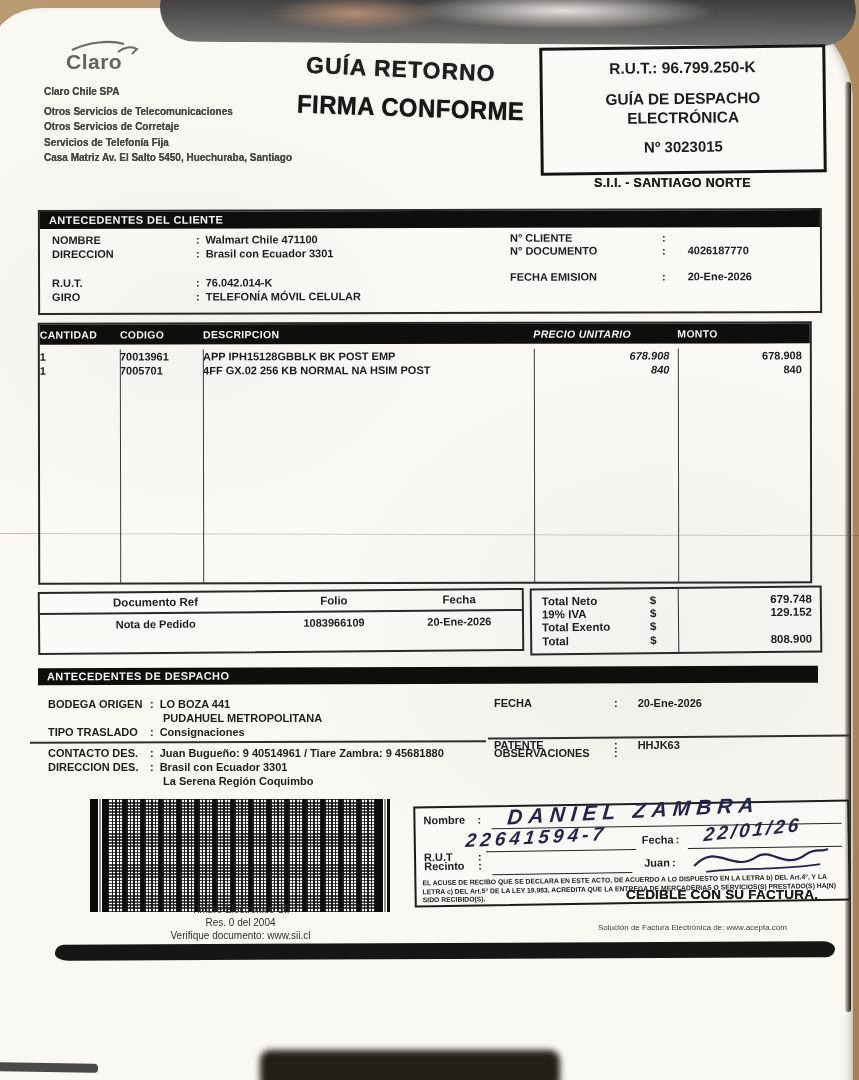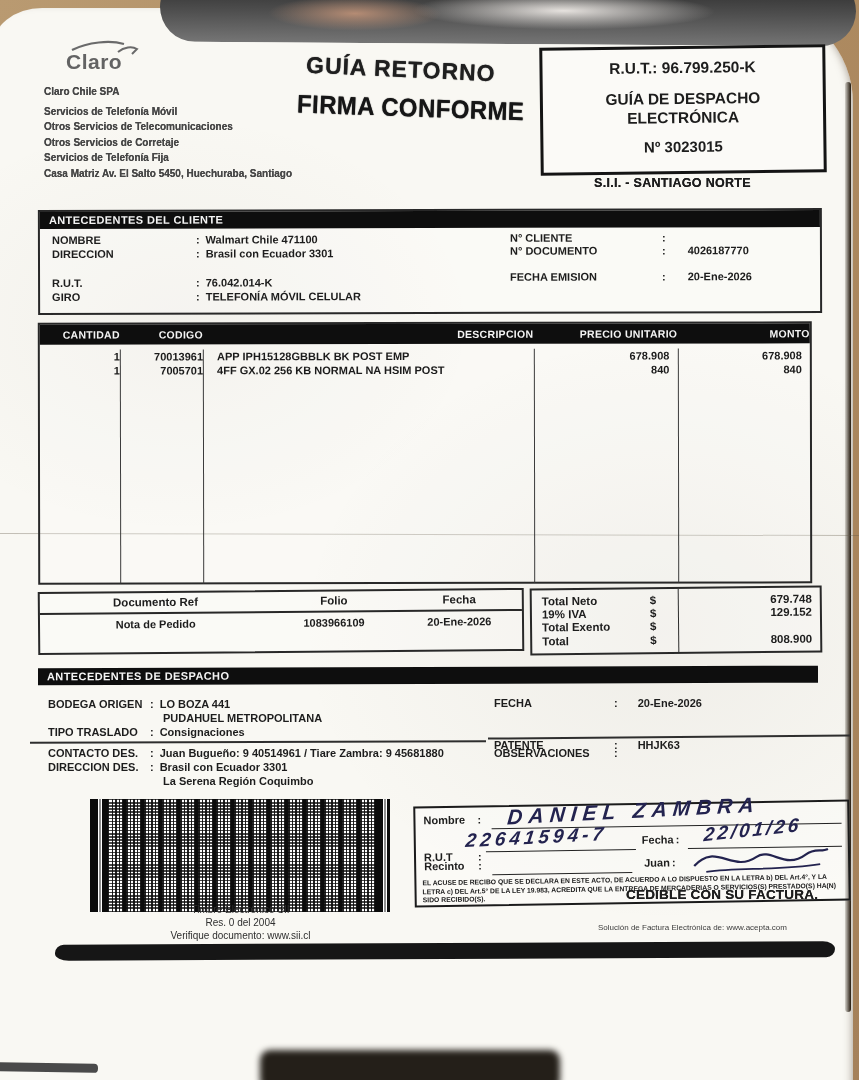--- a/index.html
+++ b/index.html
@@ -43,27 +43,27 @@
   .sii{position:absolute;left:594px;top:176px;font-size:12.5px;font-weight:700;letter-spacing:.3px;}
   
   .secbar{height:17px;background:#0e0e0e;color:#f4f4f4;font-size:11px;font-weight:700;letter-spacing:.4px;line-height:17px;padding-left:9px;}
   .cbox{position:absolute;left:38px;top:209px;width:780px;height:101px;border:2px solid #282828;transform:rotate(-.15deg);background:rgba(255,255,255,.25);}
   .fld{position:absolute;display:flex;font-size:11px;font-weight:700;color:#1d1d1d;white-space:nowrap;}
   .lb{display:inline-block;}
   .colon{padding:0 6px 0 2px;}
   
   .itable{position:absolute;left:38px;top:322px;width:770px;height:258px;border:2px solid #282828;transform:rotate(-.1deg);background:rgba(255,255,255,.2);}
   .ithead{display:flex;height:20px;background:#0e0e0e;color:#f4f4f4;font-size:10.5px;font-weight:700;letter-spacing:.3px;line-height:20px;}
-  .c1{width:10.4%;} .c2{width:10.8%;} .c3{width:42.9%;} .c4{width:18.7%;} .c5{width:17.2%;}
-  .tc{text-align:right;} .trr{text-align:right;padding-right:8px;box-sizing:border-box;}
+  .c1{width:10.4%;} .c2{width:10.8%;} .c3{width:42.9%;} .c4{width:18.7%;font-style:italic;} .c5{width:17.2%;}
+  .tc{text-align:left;} .trr{text-align:right;padding-right:8px;box-sizing:border-box;}
   .itbody{position:relative;height:234px;}
   .vline{position:absolute;top:0;bottom:0;width:1px;background:#3c3c3c;}
   .itrow{display:flex;font-size:11px;font-weight:600;color:#1b1b1b;line-height:14px;}
   .itrow:first-of-type{margin-top:5px;}
-  .c3l{padding-left:14px;box-sizing:border-box;}
+  .c3l{padding-left:0;box-sizing:border-box;}
   
   .refbox{position:absolute;left:38px;top:590px;width:482px;height:59px;border:2px solid #282828;transform:rotate(-.5deg);background:rgba(255,255,255,.25);}
   .refhead{display:flex;height:19px;border-bottom:2px solid #282828;font-size:11.5px;font-weight:700;line-height:19px;}
   .refrow{display:flex;font-size:11px;font-weight:600;margin-top:4px;}
   .rc1{width:48%;text-align:center;} .rc2{width:26%;text-align:center;} .rc3{width:26%;text-align:center;}
   .totbox{position:absolute;left:530px;top:587px;width:288px;height:63px;border:2px solid #282828;transform:rotate(-.6deg);background:rgba(255,255,255,.25);}
   .tdiv{position:absolute;left:146px;top:0;bottom:0;width:1px;background:#2d2d2d;}
   .trow{position:absolute;left:10px;right:8px;display:flex;font-size:11.5px;font-weight:700;}
   .tl{width:108px;} .tcur{width:28px;} .tval{flex:1;text-align:right;}
   
@@ -101,21 +101,20 @@
 
   <div class="logo">
     <svg width="110" height="44" viewBox="0 0 110 44">
       <path d="M14 12 C30 4 52 2 66 6" stroke="#6a6a6a" stroke-width="2.2" fill="none"></path>
       <path d="M60 14 C66 9 74 8 79 11 L74 16" stroke="#6a6a6a" stroke-width="2" fill="none"></path>
     </svg>
     <span class="logo-text">Claro</span>
   </div>
   <div class="company fz">
     <div class="co-first">Claro Chile SPA</div>
-    <div>Servicios de Telefonía Móvil</div>
     <div>Otros Servicios de Telecomunicaciones</div>
     <div>Otros Servicios de Corretaje</div>
     <div>Servicios de Telefonía Fija</div>
     <div>Casa Matriz Av. El Salto 5450, Huechuraba, Santiago</div>
   </div>
   <div class="stamp1">GUÍA RETORNO</div>
   <div class="stamp2">FIRMA CONFORME</div>
   <div class="rutbox">
     <div class="rb1">R.U.T.: 96.799.250-K</div>
     <div class="rb2">

